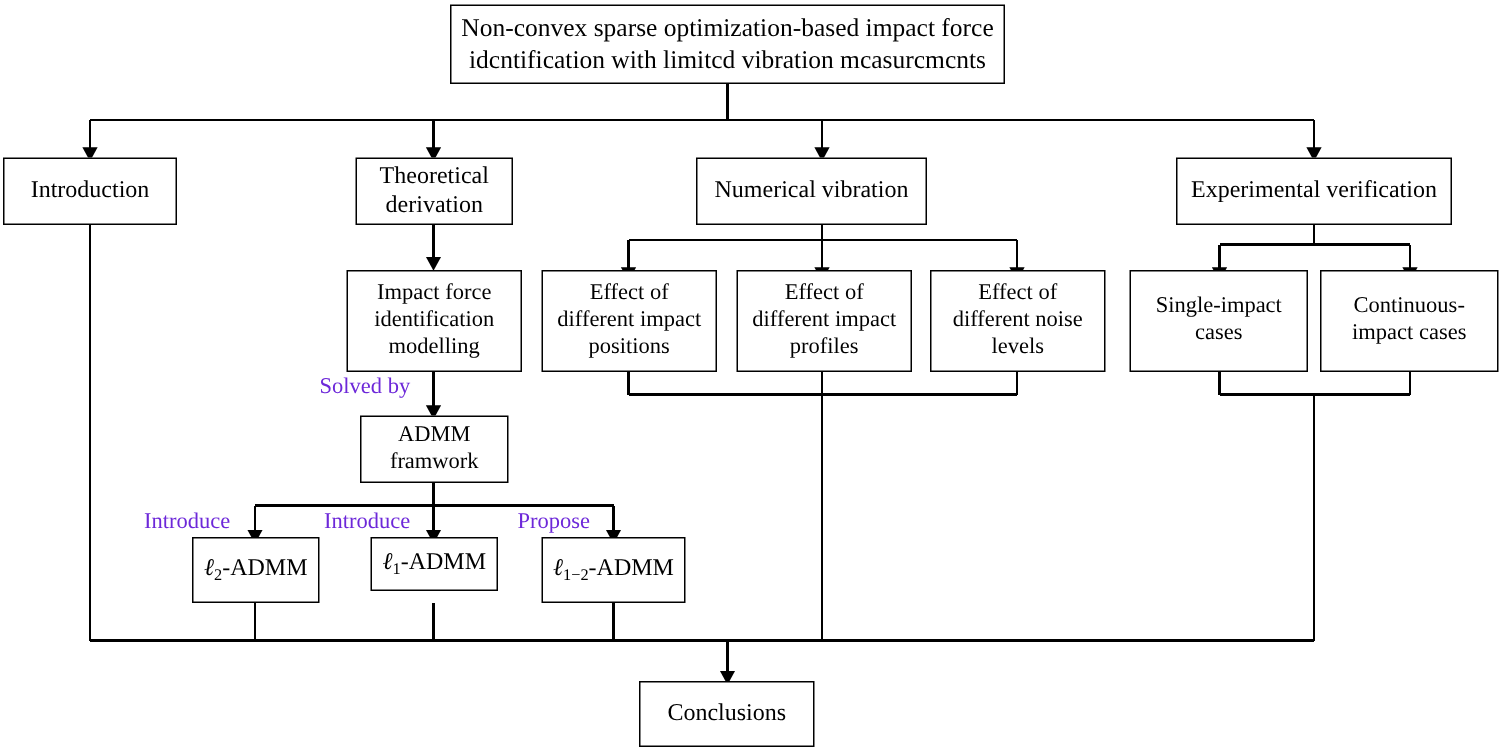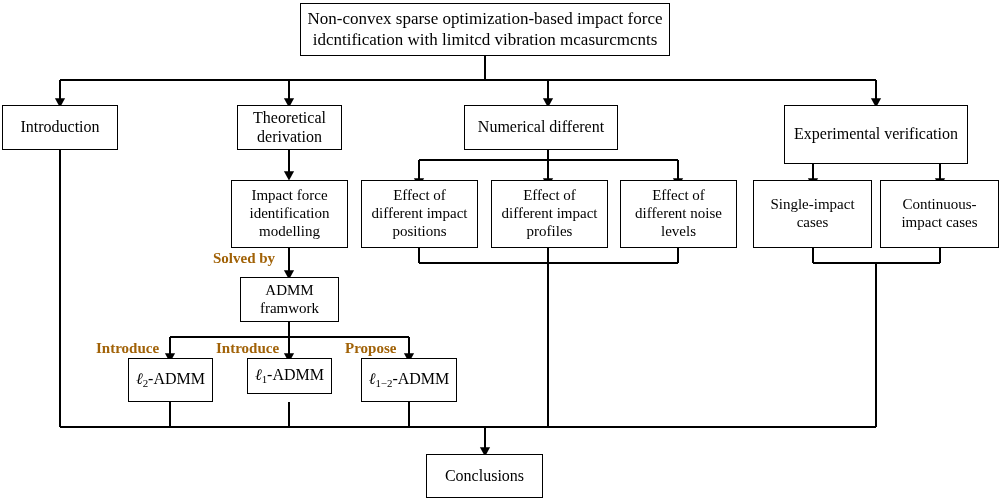--- a/index.html
+++ b/index.html
@@ -37,25 +37,24 @@
     line-height: 1.18;
     padding: 1px 3px;
   }
   .node-text {
     display: block;
     width: 100%;
     white-space: pre-line;
   }
   .edge-label {
     position: absolute;
-    color: #a16207;
+    color: #6d28d9;
     background: transparent;
     white-space: nowrap;
     line-height: 1;
-    font-weight: bold;
   }
   .f17 { font-size: 17px; justify-content: flex-end; }
   .f16 { font-size: 16px; }
   .f15 { font-size: 15px; }
   .ell {
     font-family: "DejaVu Serif", "Liberation Serif", serif;
     font-style: italic;
   }
   .sub {
     font-size: 0.68em;
@@ -139,24 +138,24 @@
   <div class="node f16" style="left:2px; top:105px; width:116px; height:45px;">
     <span class="node-text">Introduction</span>
   </div>
 
   <div class="node f16" style="left:237px; top:105px; width:105px; height:45px;">
     <span class="node-text">Theoretical
 derivation</span>
   </div>
 
   <div class="node f16" style="left:464px; top:105px; width:154px; height:45px;">
-    <span class="node-text">Numerical different</span>
-  </div>
-
-  <div class="node f16" style="left:784px; top:105px; width:184px; height:59px;">
+    <span class="node-text">Numerical vibration</span>
+  </div>
+
+  <div class="node f16" style="left:784px; top:105px; width:184px; height:45px;">
     <span class="node-text">Experimental verification</span>
   </div>
 
   <div class="node f15" style="left:231px; top:180px; width:117px; height:68px;">
     <span class="node-text">Impact force
 identification
 modelling</span>
   </div>
 
   <div class="node f15" style="left:361px; top:180px; width:117px; height:68px;">

